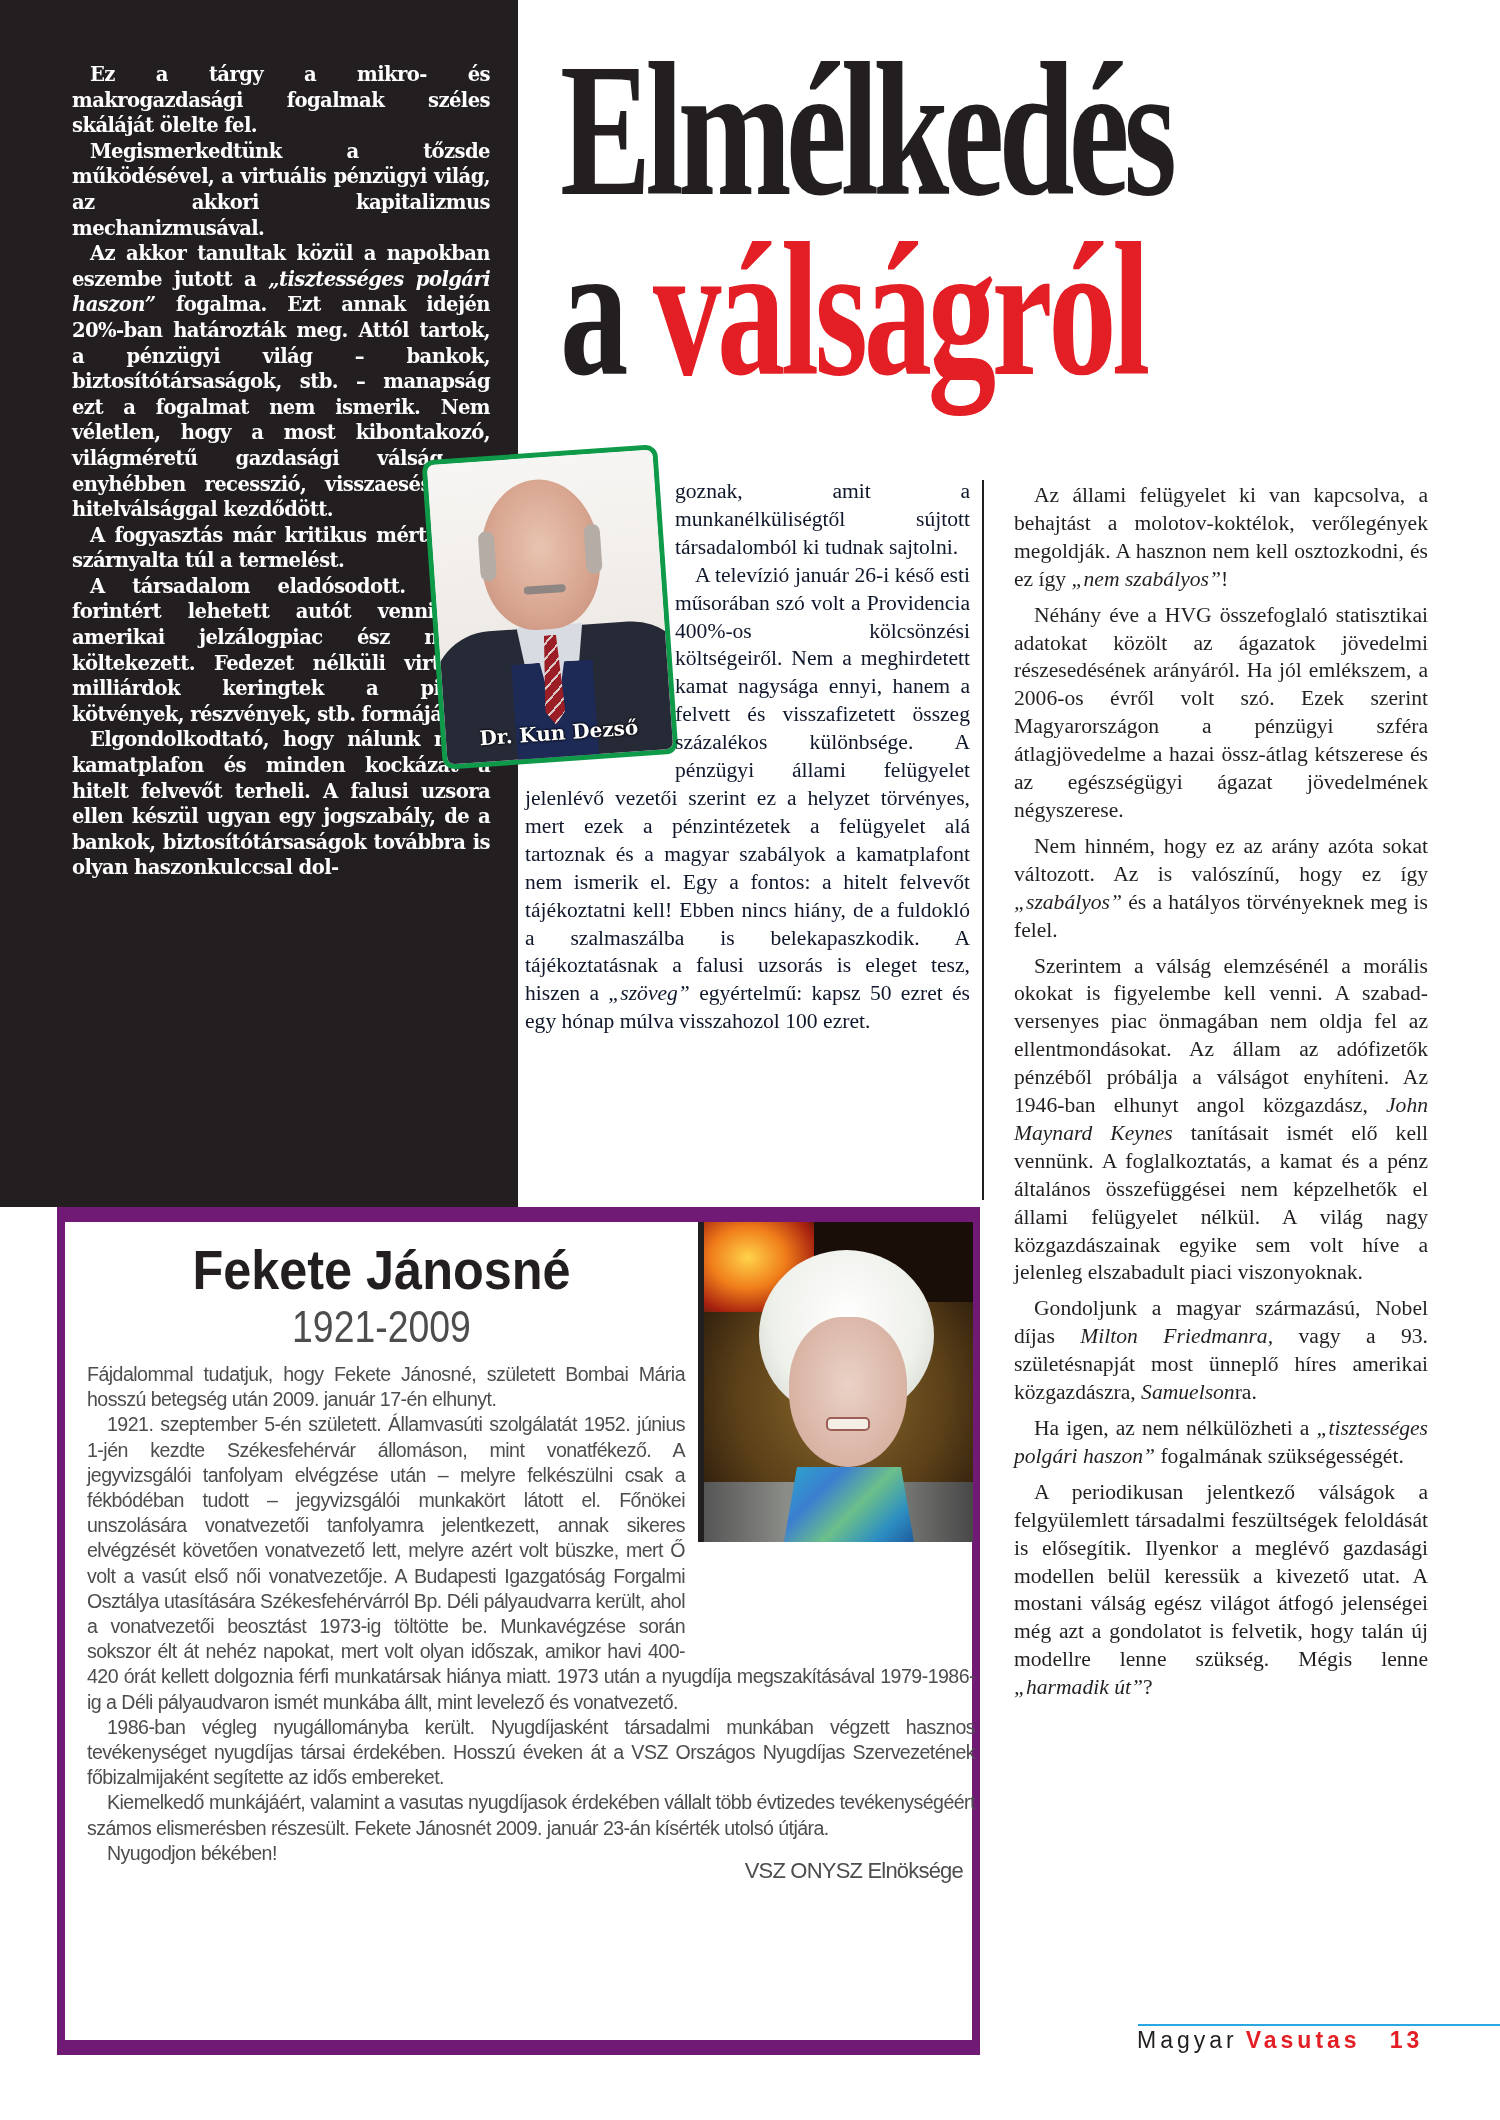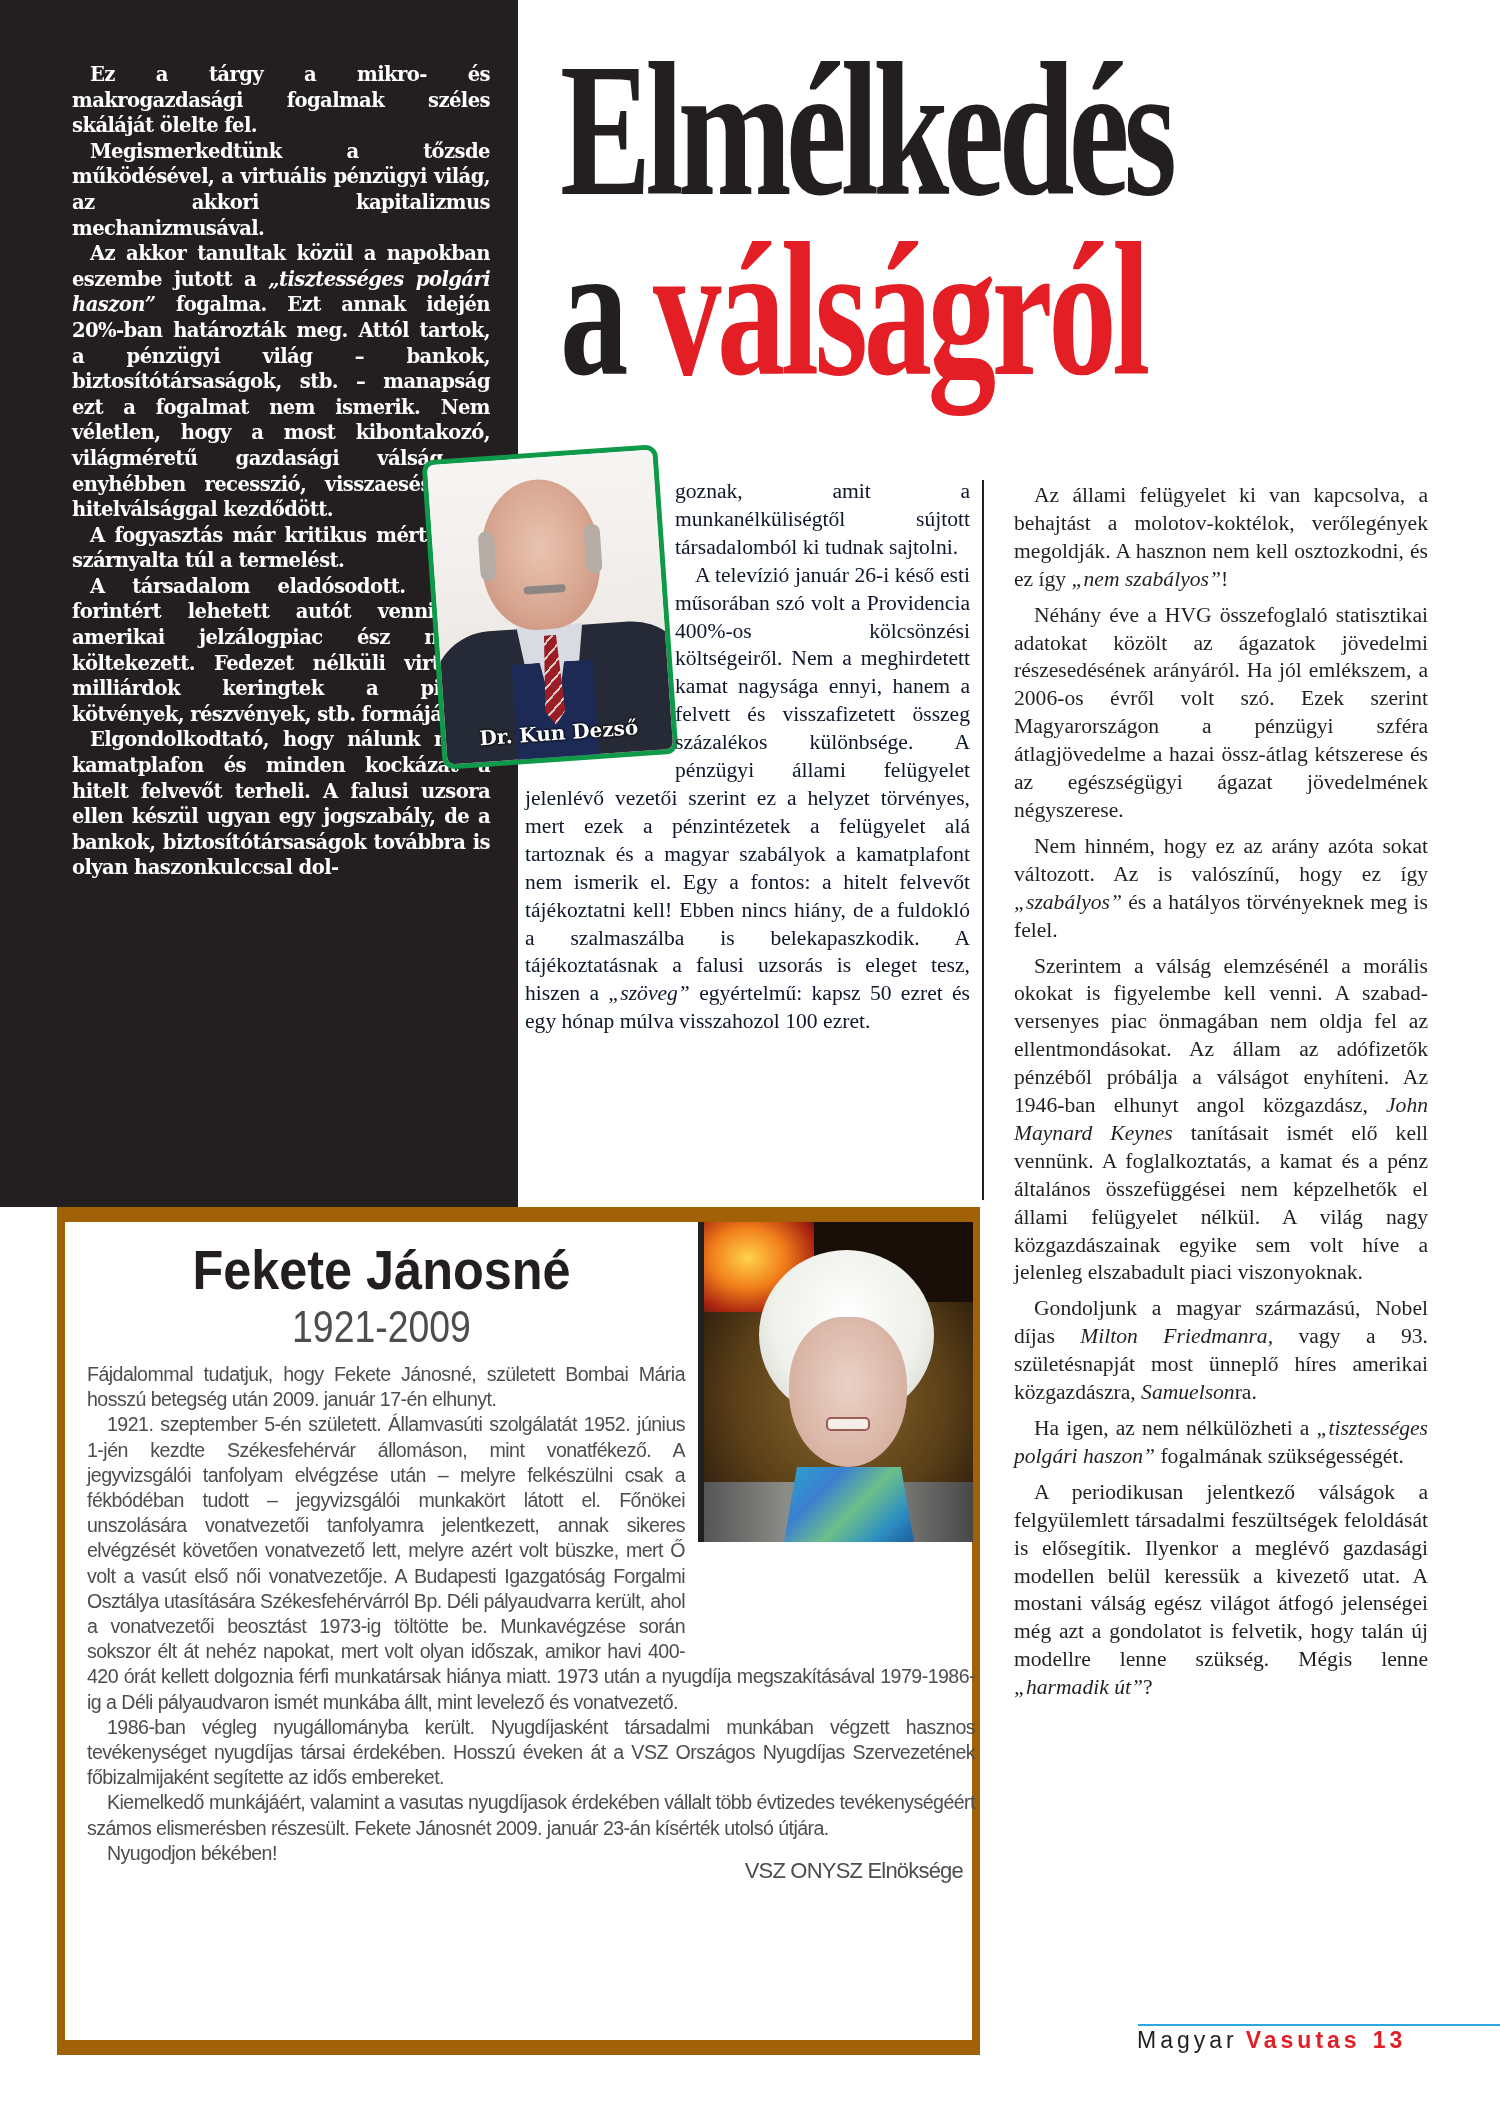--- a/index.html
+++ b/index.html
@@ -38,21 +38,21 @@
   #mid-text p { margin:0; text-indent:20px; }
   #mid-text p.cont { text-indent:0; }
 
   #col-divider { left:982px; top:480px; width:2px; height:720px; background:#231f20; }
 
   
   #right-text { left:1006px; top:474px; width:430px; color:#231f20; font-family:"Liberation Serif", serif; font-size:21.6px; line-height:27.9px; text-align:justify; }
   #right-text p { margin:8px; text-indent:20px; }
 
   
-  #obit { left:57px; top:1207px; width:923px; height:848px; background:#a16207; box-sizing:border-box; }
+  #obit { left:57px; top:1207px; width:923px; height:848px; background:#701a75; box-sizing:border-box; }
   #obit-inner { position:absolute; left:8px; top:15px; right:8px; bottom:15px; background:#ffffff; }
   #obit-photo { position:absolute; left:633px; top:0; width:275px; height:320px; background:#1a0f08; overflow:hidden; border-left:6px solid #231f20; box-sizing:border-box;}
   #obit-photo .fire { position:absolute; left:0; top:0; width:110px; height:90px; background:radial-gradient(ellipse at 40% 40%, #ffd34a 0%, #f07d1a 40%, #a5200f 75%, rgba(40,10,5,0) 100%); }
   #obit-photo .wall { position:absolute; left:0; top:80px; width:275px; height:240px; background:radial-gradient(ellipse at 50% 40%, #8a6a2c 0%, #5a3f18 55%, #1a0f08 100%); }
   #obit-photo .hair { position:absolute; left:55px; top:28px; width:175px; height:170px; border-radius:50%; background:radial-gradient(ellipse at 50% 40%, #ffffff 0%, #eef0ea 60%, #c9ccc4 100%); }
   #obit-photo .face { position:absolute; left:85px; top:95px; width:118px; height:150px; border-radius:45% 45% 50% 50%; background:radial-gradient(ellipse at 50% 45%, #ead2c6 0%, #d8b2a3 70%, #b88e80 100%); }
   #obit-photo .mouth { position:absolute; left:122px; top:195px; width:40px; height:10px; border-radius:5px; background:#f4eee6; border:2px solid #9b5d55; }
   #obit-photo .scarf { position:absolute; left:80px; top:245px; width:130px; height:75px; background:linear-gradient(135deg,#2aa7c9 0%,#3b7fd0 30%,#6cc08a 55%,#2d8ec2 80%,#1d5d9e 100%); clip-path:polygon(10% 0,90% 0,100% 100%,0 100%); }
   #obit-photo .coat { position:absolute; left:0; top:260px; width:275px; height:60px; background:linear-gradient(90deg,#555 0%,#8b8d88 30%,#7a7c78 70%,#444 100%); z-index:0; }
 
@@ -63,21 +63,21 @@
   #obit-text p.first { text-indent:0; }
   #obit-text .float { float:right; width:290px; height:302px; }
   #obit-sign-row { position:relative; }
   #obit-signature { position:absolute; right:12px; top:17px; font-family:"Liberation Sans", sans-serif; font-weight:normal; font-size:22px; color:#4d4d4f; letter-spacing:-0.8px;margin-left:27px; }
 
   
   #footer-rule { left:1138px; top:2024px; width:362px; height:2px; background:#2aa7e0; }
   #footer { left:1137px; top:2027px; font-family:"Liberation Sans", sans-serif; font-size:23px; line-height:26px; letter-spacing:4px; white-space:nowrap; }
   #footer .mag { color:#231f20;margin-top:24px; }
   #footer .vas { color:#e31e24; font-weight:bold; margin-left:8px; }
-  #footer .num { color:#e31e24; font-weight:bold; margin-left:12px;text-align:right; }
+  #footer .num { color:#e31e24; font-weight:bold; margin-left:29px;text-align:right; }
 </style>
 </head>
 <body>
 
 <div id="black-box" class="abs"></div>
 <div id="left-text" class="abs">
   <p>Ez a tárgy a mikro- és makrogazdasági fogalmak széles skáláját ölelte fel.</p>
   <p>Megismerkedtünk a tőzsde működésével, a virtuális pénzügyi világ, az akkori kapitalizmus mechanizmusával.</p>
   <p style="margin-right:0;"><span>Az akkor tanultak közül a napokban eszembe jutott a </span><span class="it">„tisztességes polgári haszon”</span><span> fogalma. Ezt annak idején 20%-ban határozták meg. Attól tartok, a pénzügyi világ – bankok, biztosítótársaságok, stb. – manapság ezt a fogalmat nem ismerik. Nem véletlen, hogy a most kibontakozó, világméretű gazdasági válság – enyhébben recesszió, visszaesés – a hitelválsággal kezdődött.</span></p>
   <p>A fogyasztás már kritikus mértékben szárnyalta túl a termelést.</p>

